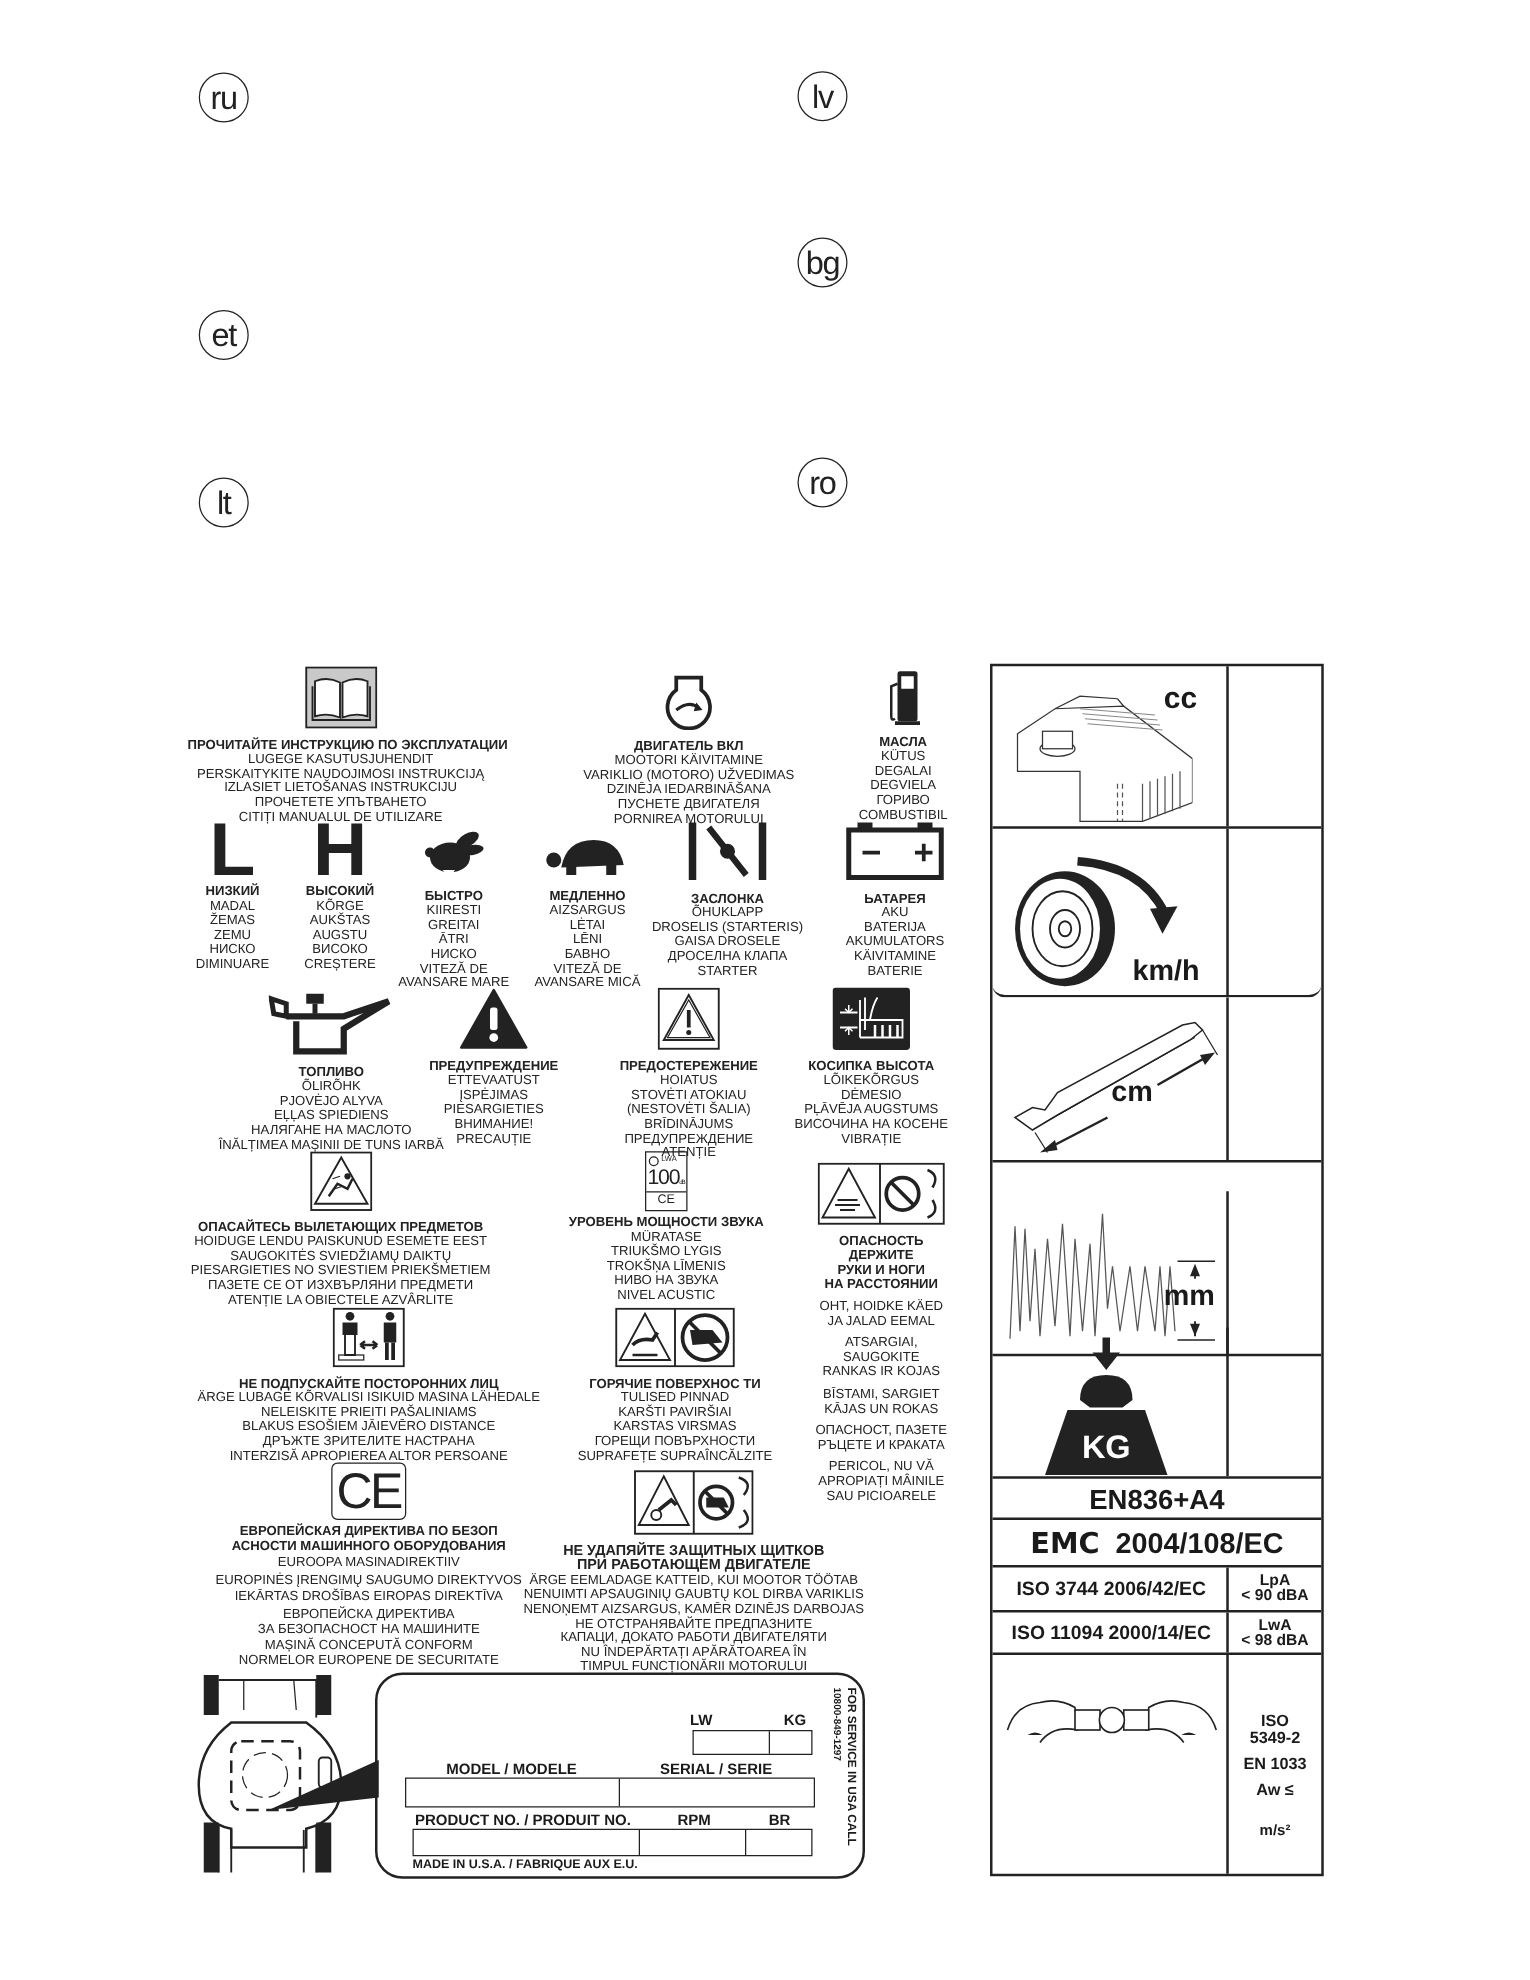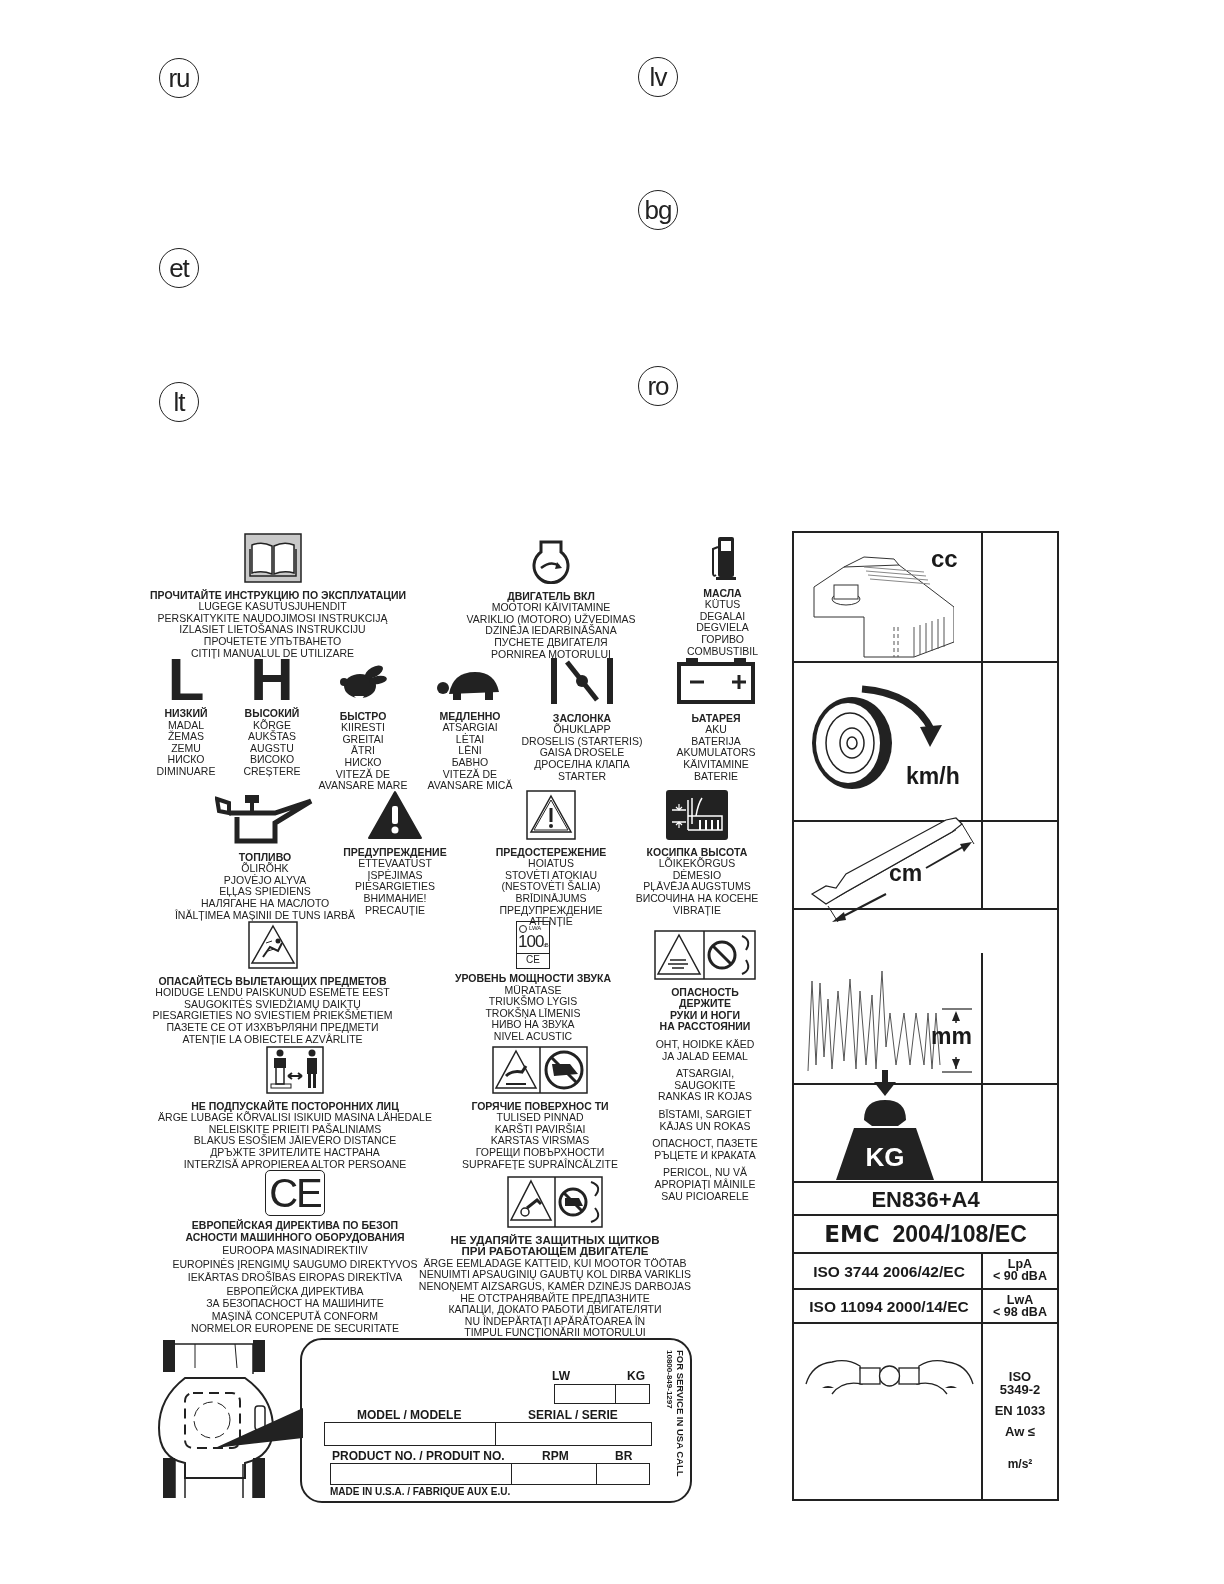--- a/index.html
+++ b/index.html
@@ -120,21 +120,21 @@
 </div>
 
 <div class="sym" style="left:422px;top:668px;width:96px;">
   <svg class="icon-box" width="70" height="36" viewBox="0 0 70 36">
     <path d="M14 26 Q18 4 40 4 Q60 4 64 24 Z" fill="#222"></path>
     <circle cx="8" cy="20" r="6" fill="#222"></circle>
     <rect x="18" y="24" width="8" height="8" fill="#222"></rect>
     <rect x="50" y="24" width="8" height="8" fill="#222"></rect>
   </svg>
   <span class="line title">МЕДЛЕННО</span>
-  <span class="line">ATSARGIAI</span>
+  <span class="line">AIZSARGUS</span>
   <span class="line">LĖTAI</span>
   <span class="line">LĒNI</span>
   <span class="line">БАВНО</span>
   <span class="line">VITEZĂ DE</span>
   <span class="line">AVANSARE MICĂ</span>
 </div>
 
 <div class="sym" style="left:518px;top:656px;width:128px;">
   <svg class="icon-box" width="66" height="50" viewBox="0 0 66 50">
     <rect x="2" y="2" width="6" height="46" fill="#222"></rect>
@@ -420,35 +420,35 @@
       <path d="M40 20 L60 10 L90 12 L95 18" fill="none" stroke="#333" stroke-width="1"></path>
       <path d="M60 20 L120 25 M62 24 L122 29 M64 28 L124 33 M66 32 L126 37" stroke="#888" stroke-width="1"></path>
       <ellipse cx="42" cy="52" rx="14" ry="6" fill="#fff" stroke="#333"></ellipse>
       <rect x="30" y="38" width="24" height="14" fill="#fff" stroke="#333"></rect>
       <path d="M110 80 L110 110 M116 78 L116 108 M122 76 L122 106 M128 74 L128 104 M134 72 L134 102 M140 70 L140 100" stroke="#555"></path>
       <path d="M90 80 L90 110 M94 80 L94 110" stroke="#555" stroke-dasharray="4 3"></path>
     </svg>
     <span class="unit" style="left:137px;top:12px;font-size:24px;">cc</span>
   </div>
 
-  <div class="rt-row" style="top:130px;height:159px;">
+  <div class="rt-row" style="top:130px;height:135px;border-radius:10px;">
     <div class="rt-split"></div>
     <svg class="abs" style="left:10px;top:10px;" width="140" height="120" viewBox="0 0 140 120">
       <ellipse cx="48" cy="70" rx="40" ry="46" fill="#222"></ellipse>
       <ellipse cx="44" cy="70" rx="32" ry="40" fill="#fff"></ellipse>
       <ellipse cx="46" cy="70" rx="24" ry="30" fill="none" stroke="#222" stroke-width="1.5"></ellipse>
       <ellipse cx="48" cy="70" rx="12" ry="15" fill="none" stroke="#222" stroke-width="1.5"></ellipse>
       <ellipse cx="48" cy="70" rx="5" ry="6" fill="none" stroke="#222" stroke-width="1.5"></ellipse>
       <path d="M58 16 Q110 20 128 58" fill="none" stroke="#222" stroke-width="7"></path>
       <path d="M116 54 L138 52 L126 74 Z" fill="#222"></path>
     </svg>
     <span class="unit" style="left:112px;top:100px;">km/h</span>
   </div>
 
-  <div class="rt-row" style="top:265px;height:112px;padding-left:36px;">
+  <div class="rt-row" style="top:265px;height:132px;padding-left:36px;">
     <div class="rt-split"></div>
     <svg class="abs" style="left:12px;top:10px;" width="170" height="120" viewBox="0 0 170 120">
       <path d="M6 86 L20 78 L30 80 L40 66 L140 12 L150 10 L156 16 L146 24 L40 84 L20 96 Z" fill="#fff" stroke="#222" stroke-width="1.2"></path>
       <path d="M30 90 L150 22" stroke="#222" stroke-width="0.8"></path>
       <line x1="22" y1="98" x2="32" y2="114" stroke="#222" stroke-width="1"></line>
       <line x1="156" y1="16" x2="168" y2="36" stroke="#222" stroke-width="1"></line>
       <line x1="30" y1="112" x2="80" y2="86" stroke="#222" stroke-width="2"></line>
       <path d="M26 114 L38 104 L40 112 Z" fill="#222"></path>
       <line x1="120" y1="60" x2="162" y2="36" stroke="#222" stroke-width="2"></line>
       <path d="M166 34 L154 36 L158 44 Z" fill="#222"></path>

